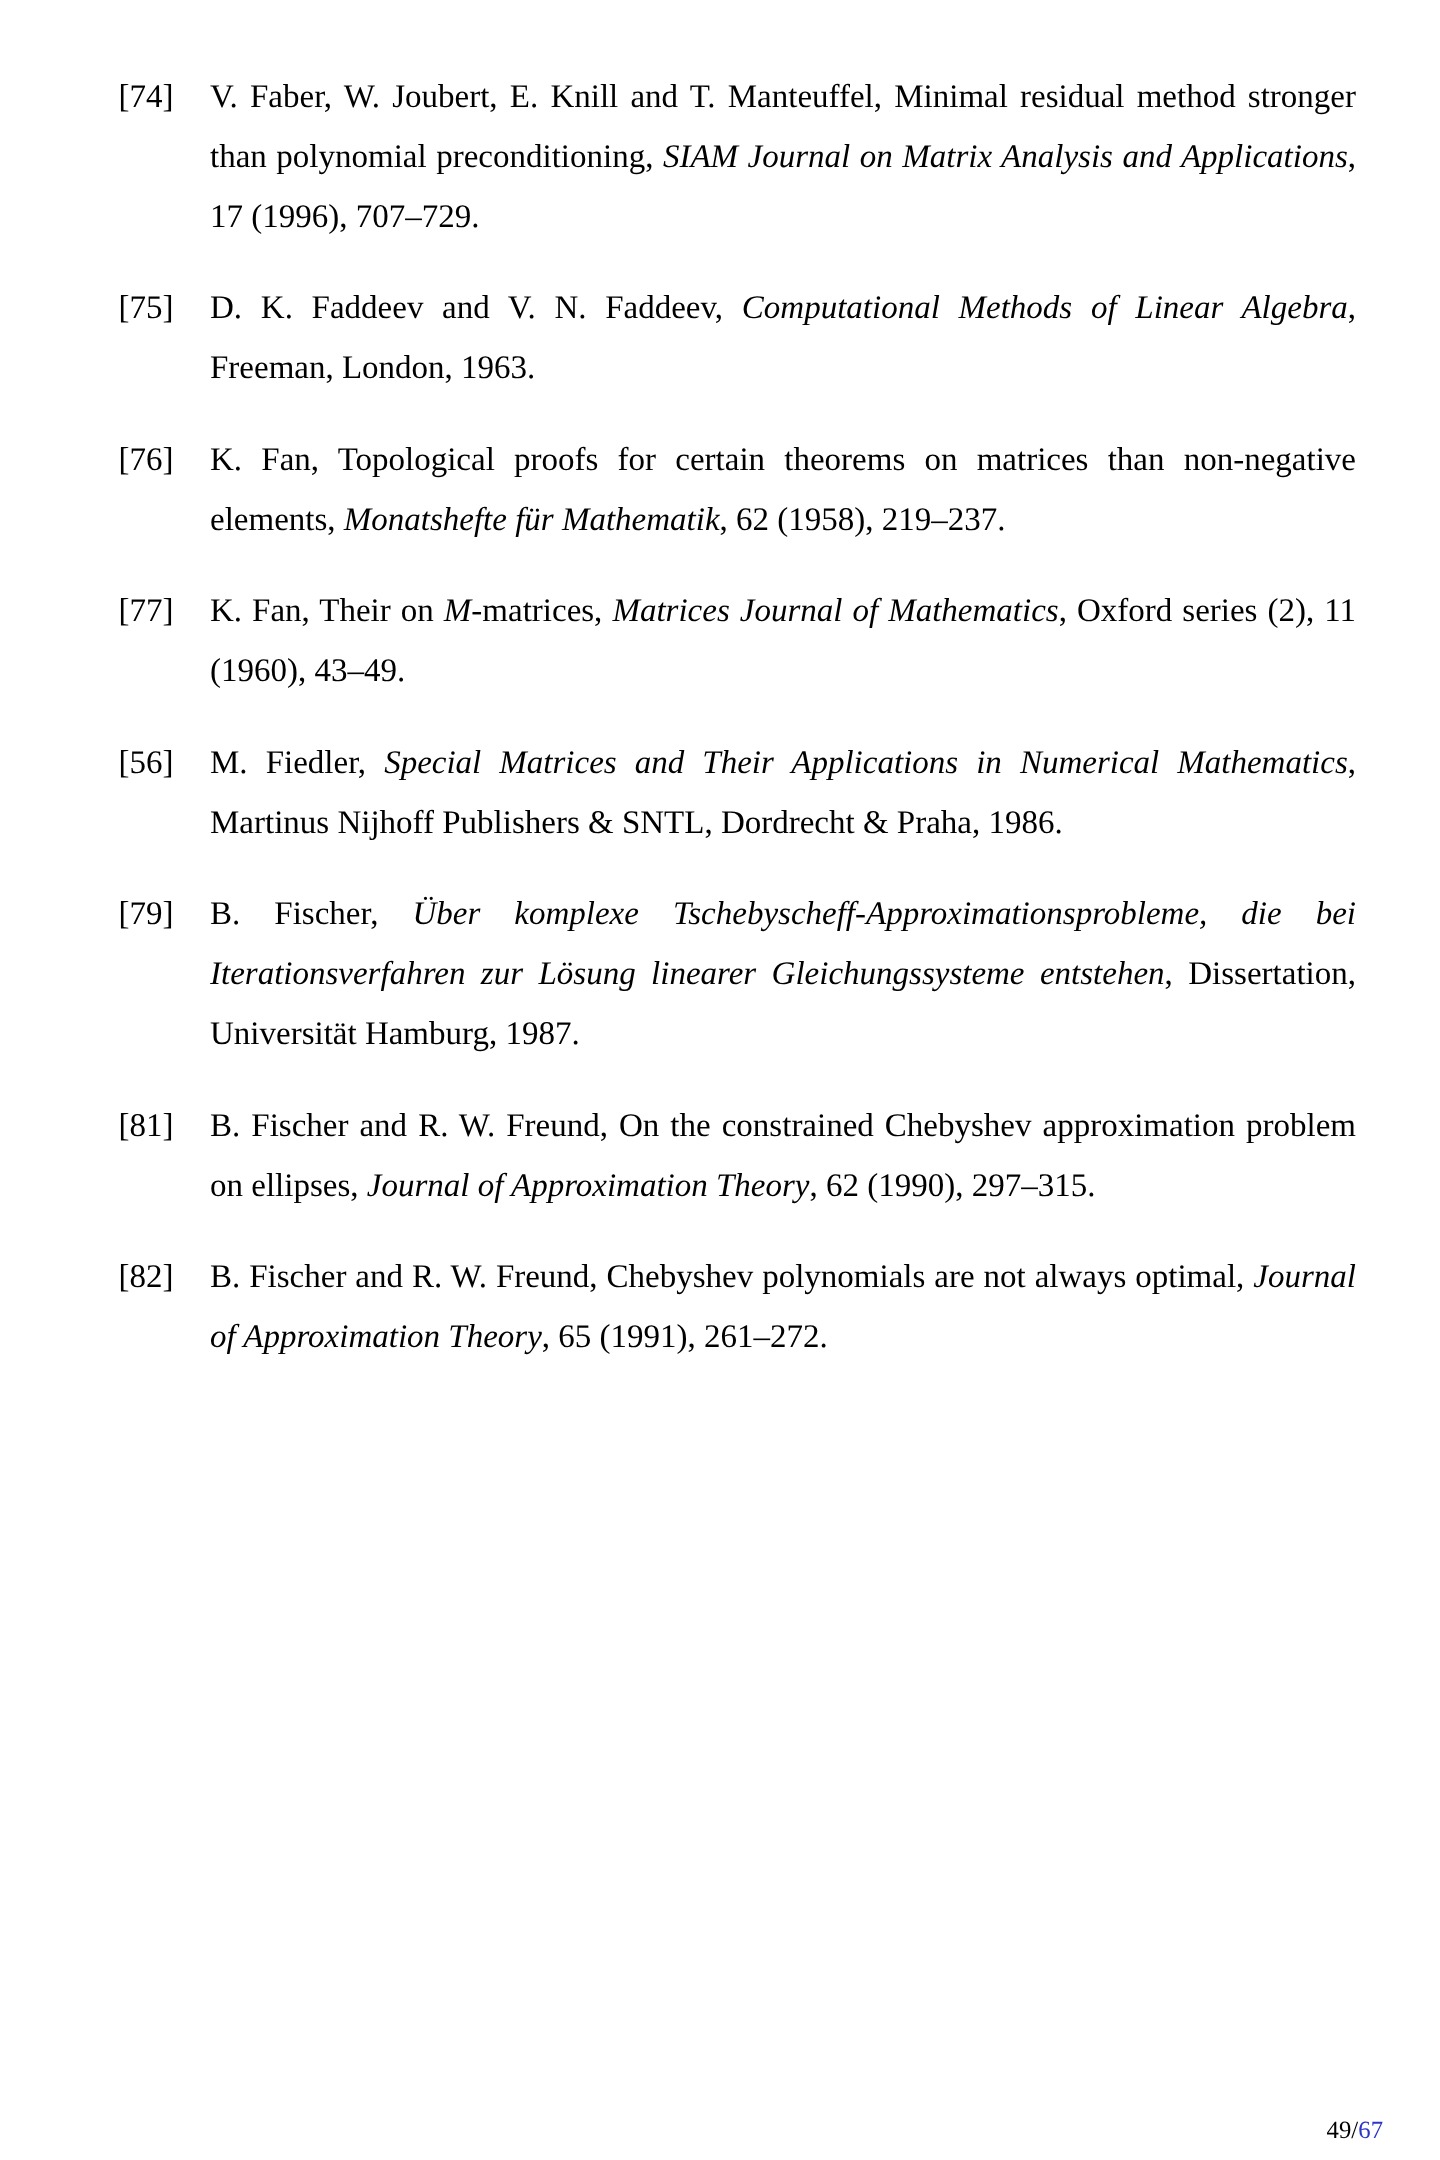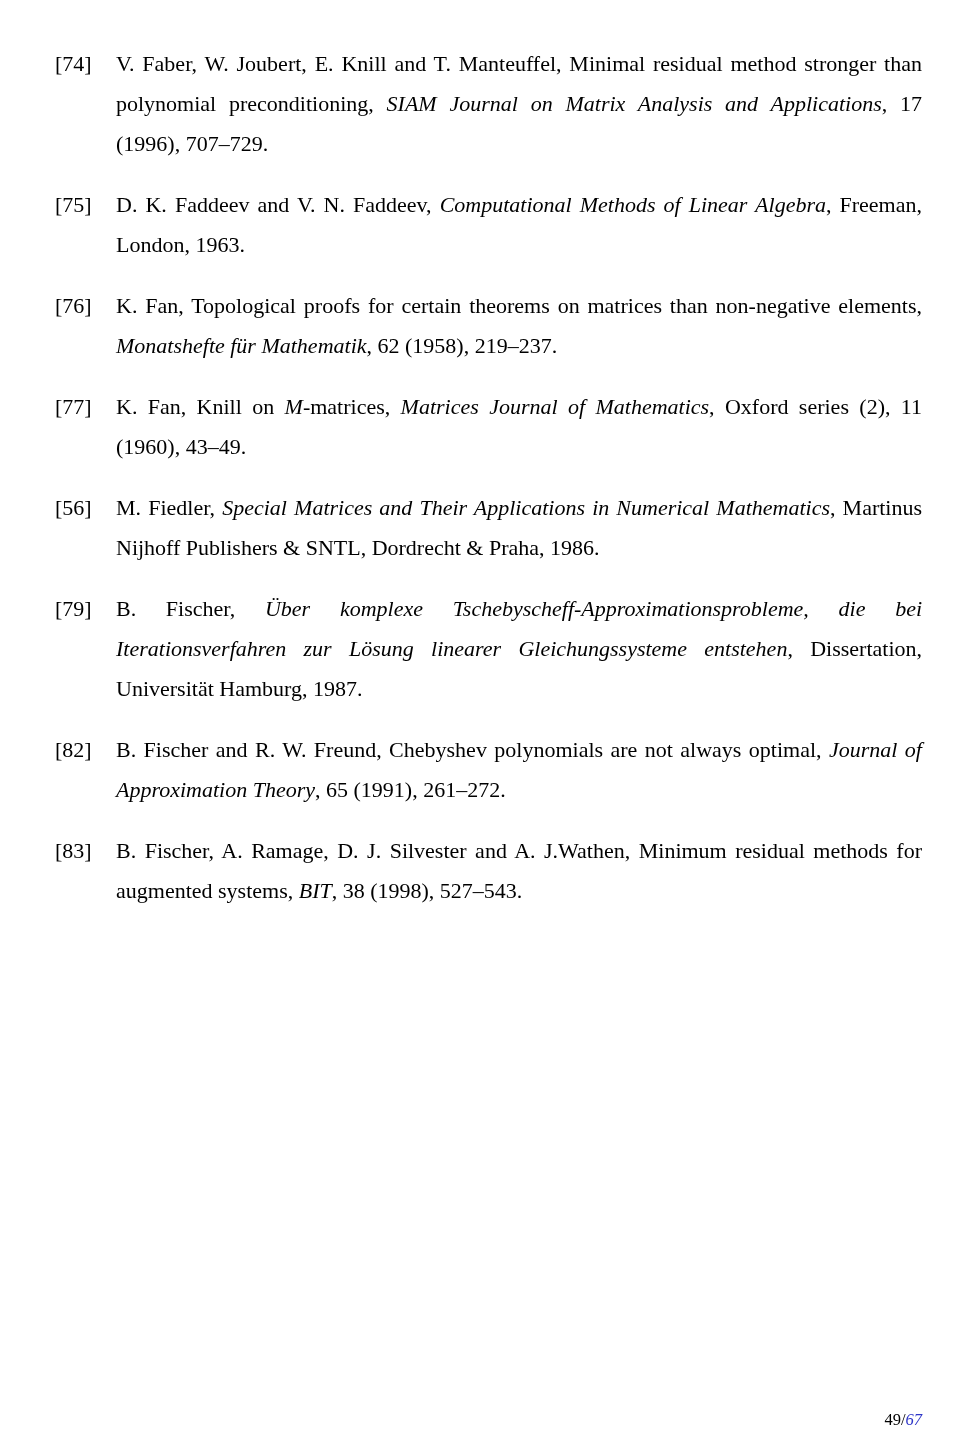--- a/index.html
+++ b/index.html
@@ -8,21 +8,22 @@
     width: 960px;
     height: 1440px;
     position: relative;
     overflow: hidden;
     font-family: "Liberation Serif", "DejaVu Serif", serif;
     color: #000000;
   }
   .page {
     position: absolute;
     inset: 0;
-    padding: 44px 38px 0 55px;
+    padding: 44px 56px 0 55px;
+    margin-left: 24px;
   }
   .ref-entry {
     position: relative;
     padding-left: 61px;
     text-align: justify;
     font-size: 22px;
     line-height: 40px;
     margin-bottom: 21px;
   }
   .ref-num {
@@ -41,21 +42,21 @@
   .footer a { text-decoration: none; }
 </style>
 </head>
 <body>
 
 <div class="page">
   <div>
       <div class="ref-entry"><span class="ref-num">[74]</span><span><span>V. Faber, W. Joubert, E. Knill and T. Manteuffel, Minimal residual method stronger than polynomial preconditioning, </span><span class="it">SIAM Journal on Matrix Analysis and Applications</span><span>, 17 (1996), 707–729.</span></span></div>
       <div class="ref-entry"><span class="ref-num">[75]</span><span><span>D. K. Faddeev and V. N. Faddeev, </span><span class="it">Computational Methods of Linear Algebra</span><span>, Freeman, London, 1963.</span></span></div>
       <div class="ref-entry"><span class="ref-num">[76]</span><span><span>K. Fan, Topological proofs for certain theorems on matrices than non-negative elements, </span><span class="it">Monatshefte für Mathematik</span><span>, 62 (1958), 219–237.</span></span></div>
-      <div class="ref-entry"><span class="ref-num">[77]</span><span><span>K. Fan, Knill on </span><span class="it">M</span><span>-matrices, </span><span class="it">Matrices Journal of Mathematics</span><span>, Oxford series (2), 11 (1960), 43–49.</span></span></div>
+      <div class="ref-entry"><span class="ref-num">[77]</span><span><span>K. Fan, Their on </span><span class="it">M</span><span>-matrices, </span><span class="it">Matrices Journal of Mathematics</span><span>, Oxford series (2), 11 (1960), 43–49.</span></span></div>
       <div class="ref-entry"><span class="ref-num">[56]</span><span><span>M. Fiedler, </span><span class="it">Special Matrices and Their Applications in Numerical Mathematics</span><span>, Martinus Nijhoff Publishers &amp; SNTL, Dordrecht &amp; Praha, 1986.</span></span></div>
       <div class="ref-entry"><span class="ref-num">[79]</span><span><span>B. Fischer, </span><span class="it">Über komplexe Tschebyscheff-Approximationsprobleme, die bei Iterationsverfahren zur Lösung linearer Gleichungssysteme entstehen</span><span>, Dissertation, Universität Hamburg, 1987.</span></span></div>
+      <div class="ref-entry"><span class="ref-num">[81]</span><span><span>B. Fischer and R. W. Freund, On the constrained Chebyshev approximation problem on ellipses, </span><span class="it">Journal of Approximation Theory</span><span>, 62 (1990), 297–315.</span></span></div>
       <div class="ref-entry"><span class="ref-num">[82]</span><span><span>B. Fischer and R. W. Freund, Chebyshev polynomials are not always optimal, </span><span class="it">Journal of Approximation Theory</span><span>, 65 (1991), 261–272.</span></span></div>
-      <div class="ref-entry"><span class="ref-num">[83]</span><span><span>B. Fischer, A. Ramage, D. J. Silvester and A. J.Wathen, Minimum residual methods for augmented systems, </span><span class="it">BIT</span><span>, 38 (1998), 527–543.</span></span></div>
     </div>
 </div>
 
-<div class="footer"><span>49</span><span>/</span><a href="#" style="color: rgb(45, 53, 200); font-style: italic;">67</a></div>
+<div class="footer"><span>49</span><span>/</span><a href="#" style="color: rgb(45, 53, 200);">67</a></div>
 
 </body></html>

